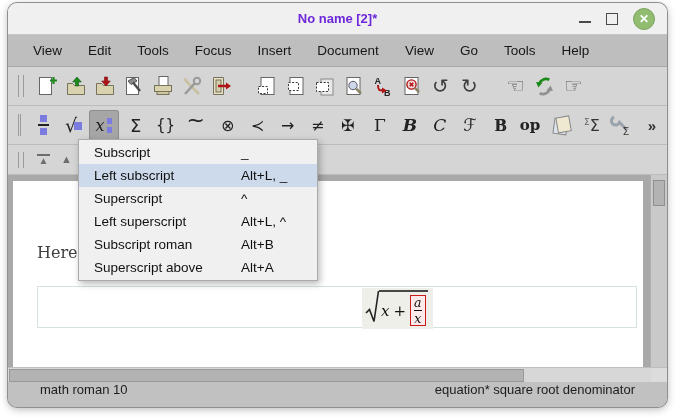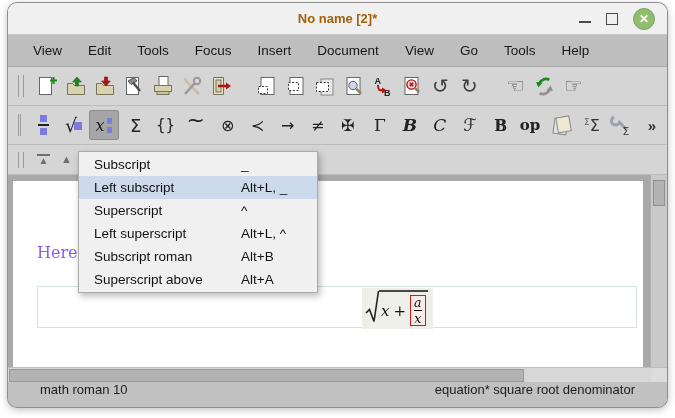--- a/index.html
+++ b/index.html
@@ -4,21 +4,21 @@
 <style>
   html,body{margin:0;padding:0;}
   body{width:675px;height:418px;background:#ffffff;position:relative;overflow:hidden;
        font-family:"Liberation Sans",sans-serif;-webkit-font-smoothing:antialiased;}
   #win{position:absolute;left:8px;top:3px;width:659px;height:404px;border-radius:9px;
        background:#d5d5d5;box-shadow:0 0 0 1px #8f8f8f,0 2px 8px rgba(0,0,0,.30);
        overflow:hidden;display:flex;flex-direction:column;}
   
   .titlebar{height:31px;flex:0 0 31px;background:#f0f0f0;border-bottom:1px solid #c6c6c6;
        display:flex;align-items:center;justify-content:center;position:relative;}
-  .title{font-size:13px;font-weight:bold;color:#a16207;}
+  .title{font-size:13px;font-weight:bold;color:#6d28d9;}
   .controls{position:absolute;right:12px;top:0;height:100%;display:flex;align-items:center;gap:15px;}
   .wbtn{display:flex;align-items:center;justify-content:center;cursor:default;}
   .min-glyph{width:12px;height:0;border-bottom:2px solid #4a4a4a;margin-top:6px;}
   .max-glyph{width:10px;height:10px;border:1.6px solid #4a4a4a;background:transparent;}
   .close-circle{width:20px;height:20px;border-radius:50%;background:#90bd70;border:1px solid #79a35c;
        color:#fff;font-size:12px;font-weight:bold;display:flex;align-items:center;justify-content:center;line-height:1;}
   
   .menubar{height:31px;flex:0 0 31px;background:#bebebe;border-bottom:1px solid #a9a9a9;
        display:flex;align-items:center;padding-left:12px;}
   .menu-item{padding:0 13px;font-size:13.5px;color:#161616;}
@@ -63,41 +63,41 @@
   .ic-sumsum sup{font-size:9px;color:#666;}
   
   .tb3-btn{width:23px;height:23px;display:flex;align-items:center;justify-content:center;border-radius:3px;}
   .g-tri{font-size:11px;color:#6e6e6e;line-height:1;}
   .ic-exitup{display:flex;flex-direction:column;align-items:center;}
   .ic-exitup .bar{width:13px;height:2px;background:#6e6e6e;margin-bottom:1px;}
   .ic-exitup .tri{font-size:10px;color:#6e6e6e;line-height:8px;}
   
   #docarea{flex:0 0 192px;height:192px;background:#a9a9a9;position:relative;overflow:hidden;}
   #page{position:absolute;left:5px;top:6px;width:630px;height:186px;background:#ffffff;}
-  #para-text{position:absolute;left:24px;top:62px;font-family:"DejaVu Serif",serif;font-size:16px;color:#8b5cf6;}
+  #para-text{position:absolute;left:24px;top:62px;font-family:"DejaVu Serif",serif;font-size:16px;color:#404040;}
   #eqrow{position:absolute;left:24px;top:105px;width:598px;height:40px;border:1px solid #d6e2e0;background:#fff;}
   #eqbox{position:absolute;left:324px;top:1px;background:#efefea;padding:2px 5px 2px 3px;display:flex;}
   .sqrt{display:flex;align-items:flex-start;}
   .radicand{border-top:2px solid #474747;display:flex;align-items:center;gap:4px;
             padding:3px 2px 1px 2px;font-family:"DejaVu Serif",serif;font-size:15px;color:#111;}
   .radicand .var{font-style:italic;}
   .fracbox{border:1.6px solid #cc1b1b;background:#fbeaea;padding:0 3px;display:flex;flex-direction:column;
            align-items:center;line-height:1.05;font-size:12.5px;}
   .fracline{align-self:stretch;border-top:1px solid #111;margin:1px 0;}
   
   #vscroll{position:absolute;right:0;top:0;width:16px;height:192px;background:#c9c9c9;border-left:1px solid #aeaeae;}
   #vthumb{position:absolute;left:2px;right:2px;top:5px;height:24px;background:#b3b3b3;border:1px solid #8f8f8f;}
   #hscroll{flex:0 0 14px;height:14px;background:#d7d7d7;border-top:1px solid #bdbdbd;position:relative;}
   #hthumb{position:absolute;left:1px;top:1px;height:11px;width:513px;background:#b3b3b3;border:1px solid #999;}
   #hcorner{position:absolute;right:0;top:0;width:16px;height:100%;background:#dcdcdc;}
   
   #statusbar{flex:0 0 31px;height:31px;background:#c1c1c1;display:flex;align-items:flex-start;
              justify-content:space-between;padding:0 32px;font-size:13px;color:#1c1c1c;}
   
-  #context-menu{position:absolute;left:70px;top:148px;width:238px;background:#f0f0f0;
+  #context-menu{position:absolute;left:70px;top:136px;width:238px;background:#f0f0f0;
        border:1px solid #ababab;box-shadow:2px 3px 7px rgba(0,0,0,.28);padding:1px 0;z-index:40;}
   .menu-row{height:23px;display:flex;align-items:center;position:relative;padding-left:15px;
        font-size:13.5px;color:#111;}
   .menu-row.hl{background:#ccdaeb;}
   .menu-shortcut{position:absolute;left:162px;color:#111;}
 </style>
 </head>
 <body>
 
 <div id="win">

